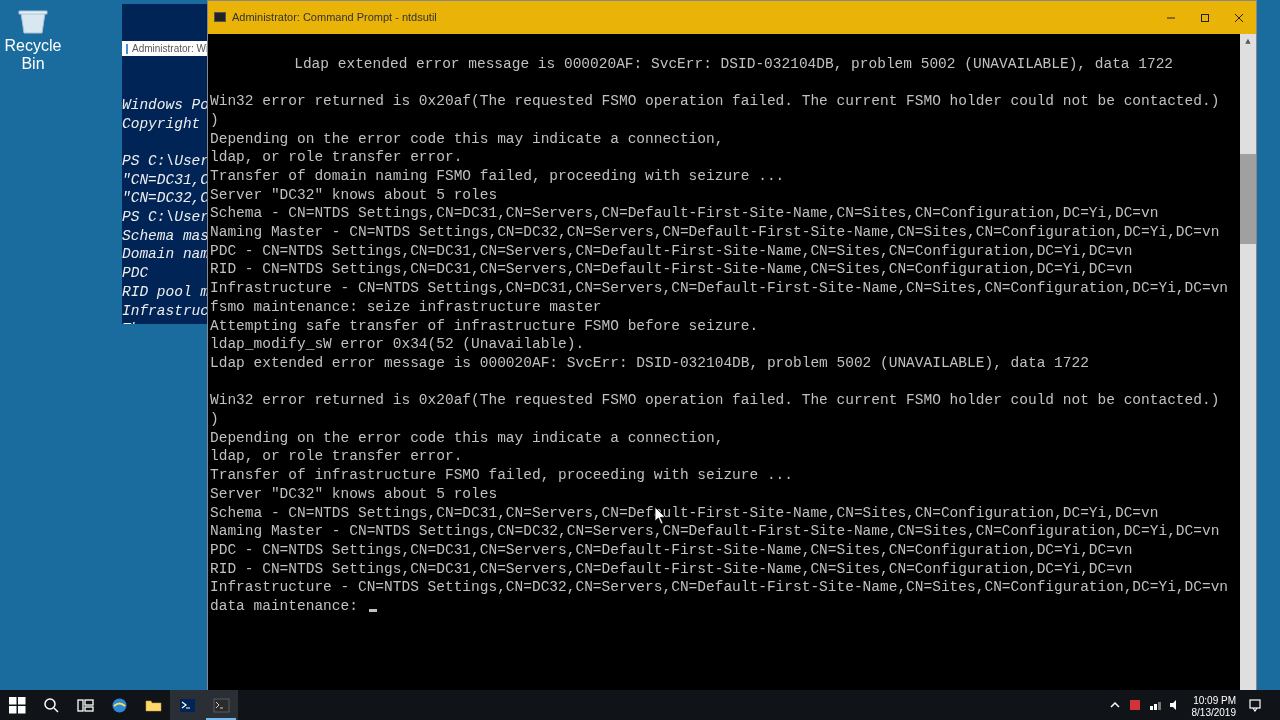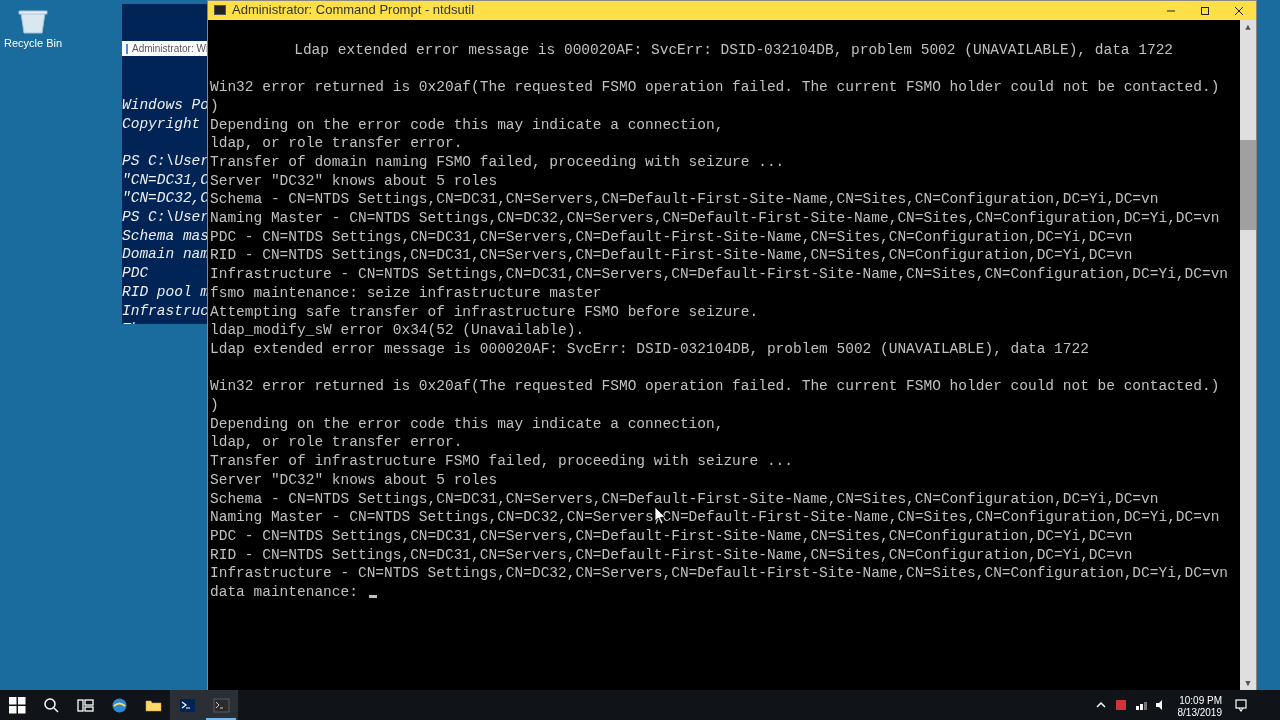--- a/index.html
+++ b/index.html
@@ -14,21 +14,21 @@
 .desktop {
   position: absolute;
   top: 0; left: 0; right: 0; bottom: 30px;
 }
 .recycle-bin {
   position: absolute;
   top: 3px; left: 3px;
   width: 60px;
   text-align: center;
   color: #fff;
-  font-size: 11px;
+  font-size: 16px;
 }
 .recycle-bin .icon {
   width: 40px; height: 32px;
   margin: 0 auto 2px;
   position: relative;
 }
 .recycle-bin .icon svg { width: 100%; height: 100%; }
 
 .window {
   position: absolute;
@@ -67,26 +67,26 @@
   color: #eee;
   font-style: italic;
 }
 .window.cmd {
   left: 207px; top: 0;
   width: 1050px; height: 693px;
   background: #000;
   border: 1px solid #888;
 }
 .window.cmd .titlebar {
-  height: 19px;
-  background: #fde047;
+  height: 33px;
+  background: #eab308;
   display: flex;
   align-items: center;
   font-family: "Segoe UI", sans-serif;
-  font-size: 13px;
+  font-size: 11px;
   color: #333;
 }
 .window.cmd .titlebar .t-left {
   display: flex; align-items: center; gap: 6px;
   padding-left: 6px;
   flex: 1;
 }
 .window.cmd .titlebar-icon {
   width: 12px; height: 10px;
   background: #222;
@@ -172,21 +172,21 @@
   height: 2px;
   background: #76b9ed;
 }
 .taskbar .tb-item.running { background: #2a2e35; }
 .taskbar .tb-item svg { width: 17px; height: 17px; }
 .taskbar .spacer { flex: 1; }
 .taskbar .tray {
   display: flex;
   align-items: center;
   gap: 6px;
-  padding-right: 21px;
+  padding-right: 7px;
   color: #fff;
   font-size: 10px;
 }
 .taskbar .tray .tray-icon {
   width: 14px; height: 14px;
   display: inline-flex;
   align-items: center; justify-content: center;
 }
 .taskbar .clock {
   text-align: right;

